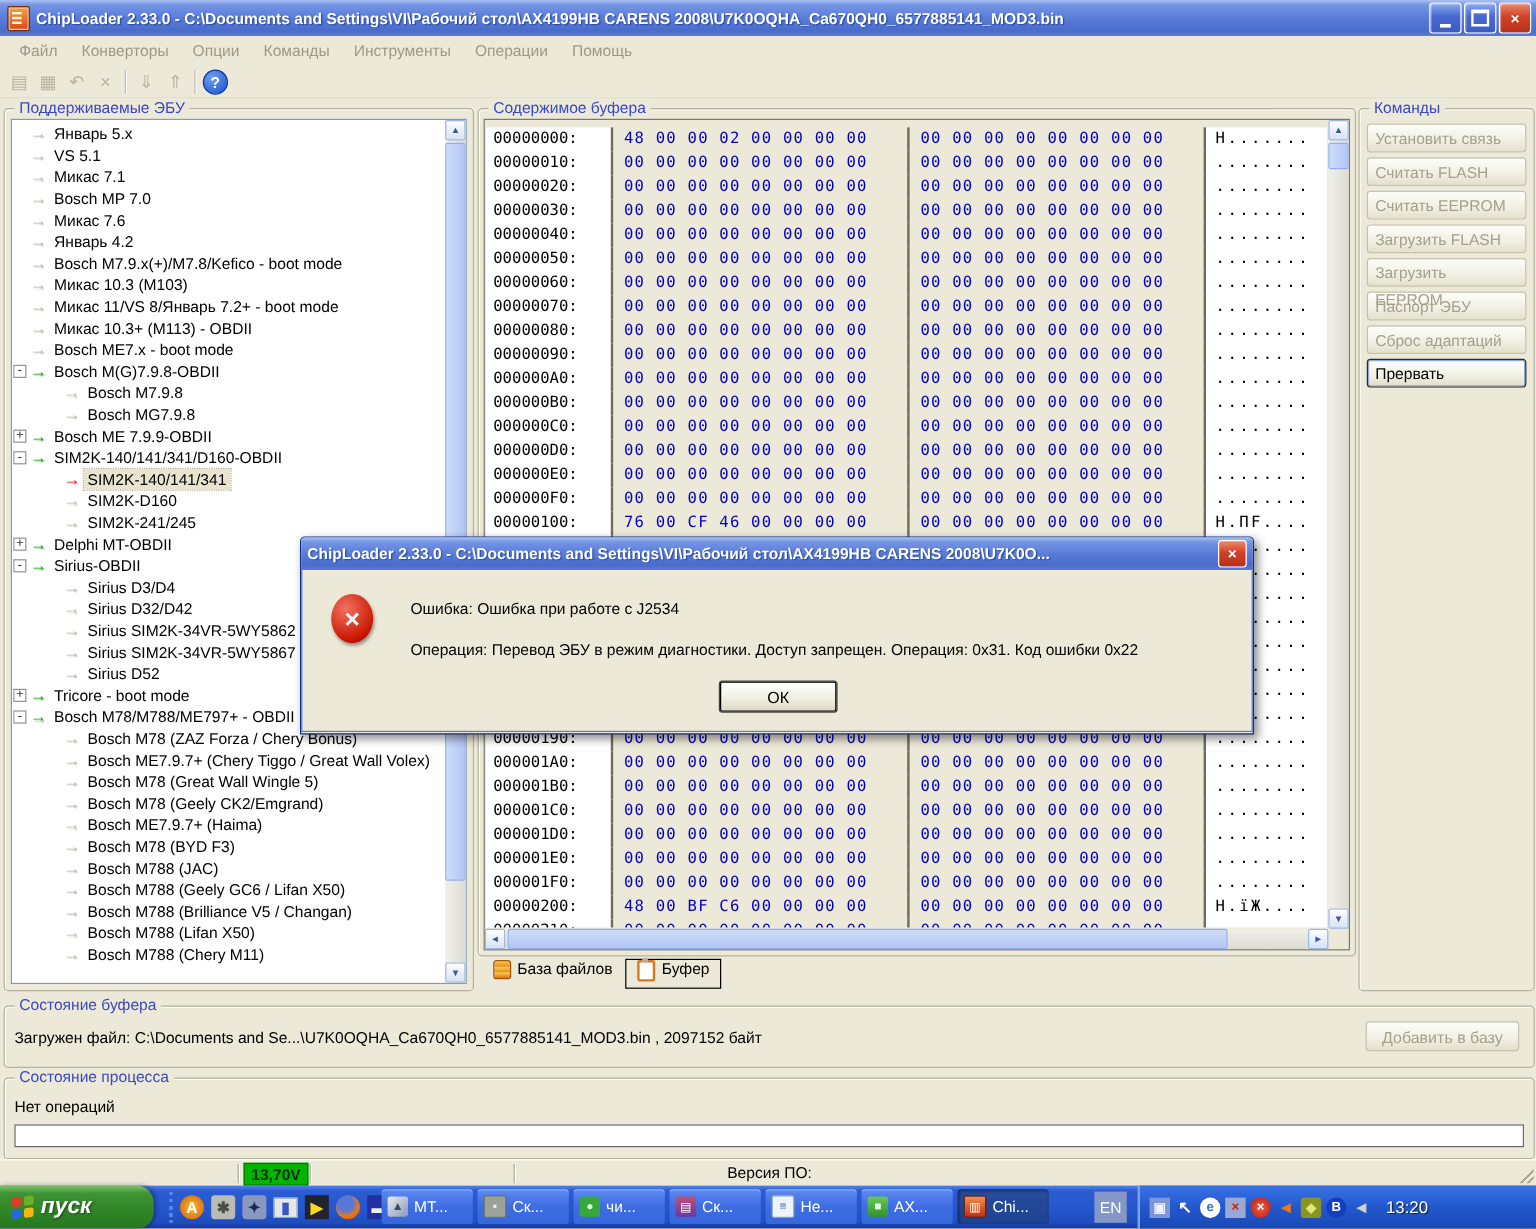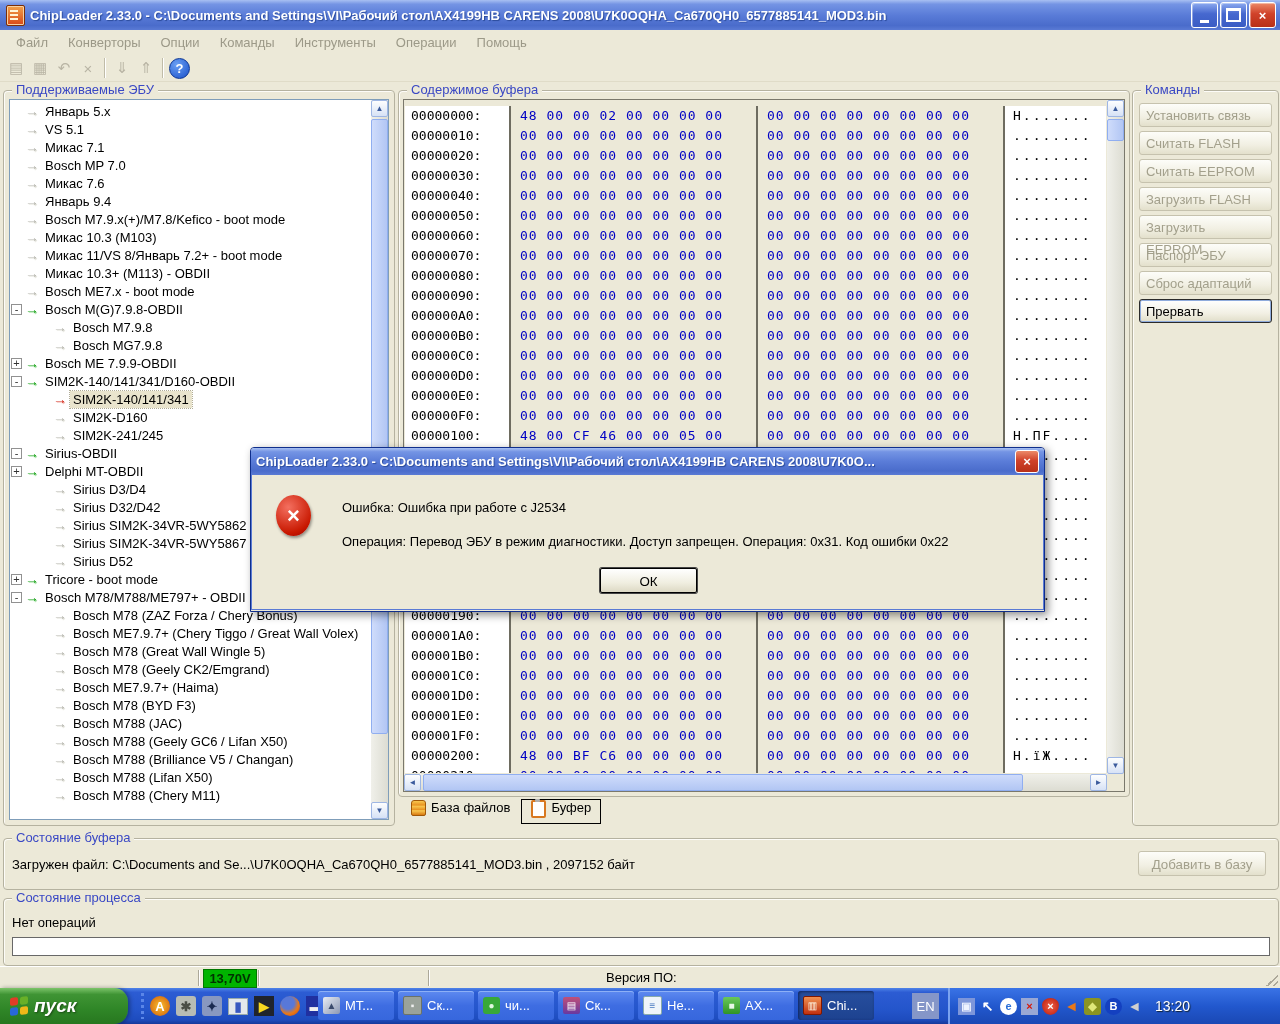--- a/index.html
+++ b/index.html
@@ -278,21 +278,21 @@
 
           <div class="ti lvl-0">
             <span class="ex"></span>
             <span class="ar ic-gray"></span>
             <span class="tl">Микас 7.6</span>
           </div>
 
           <div class="ti lvl-0">
             <span class="ex"></span>
             <span class="ar ic-gray"></span>
-            <span class="tl">Январь 9.4</span>
+            <span class="tl">Январь 4.2</span>
           </div>
 
           <div class="ti lvl-0">
             <span class="ex"></span>
             <span class="ar ic-gray"></span>
             <span class="tl">Bosch M7.9.x(+)/M7.8/Kefico - boot mode</span>
           </div>
 
           <div class="ti lvl-0">
             <span class="ex"></span>
@@ -360,29 +360,29 @@
             <span class="tl">SIM2K-D160</span>
           </div>
 
           <div class="ti lvl-1">
             <span class="ex"></span>
             <span class="ar ic-gray"></span>
             <span class="tl">SIM2K-241/245</span>
           </div>
 
           <div class="ti lvl-0">
+            <span class="ex ex-plus"></span>
+            <span class="ar ic-green"></span>
+            <span class="tl">Delphi MT-OBDII</span>
+          </div>
+
+          <div class="ti lvl-0">
             <span class="ex ex-minus"></span>
             <span class="ar ic-green"></span>
             <span class="tl">Sirius-OBDII</span>
-          </div>
-
-          <div class="ti lvl-0">
-            <span class="ex ex-plus"></span>
-            <span class="ar ic-green"></span>
-            <span class="tl">Delphi MT-OBDII</span>
           </div>
 
           <div class="ti lvl-1">
             <span class="ex"></span>
             <span class="ar ic-gray"></span>
             <span class="tl">Sirius D3/D4</span>
           </div>
 
           <div class="ti lvl-1">
             <span class="ex"></span>
@@ -607,21 +607,21 @@
 
           <div class="hexrow">
             <span class="ha">000000F0:</span>
             <span class="h1">00 00 00 00 00 00 00 00</span>
             <span class="h2">00 00 00 00 00 00 00 00</span>
             <span class="ht">........</span>
           </div>
 
           <div class="hexrow">
             <span class="ha">00000100:</span>
-            <span class="h1">48 00 CF 46 00 00 05 00</span>
+            <span class="h1">76 00 CF 46 00 00 00 00</span>
             <span class="h2">00 00 00 00 00 00 00 00</span>
             <span class="ht">Н.ПF....</span>
           </div>
 
           <div class="hexrow">
             <span class="ha">00000110:</span>
             <span class="h1">00 00 00 00 00 00 00 00</span>
             <span class="h2">00 00 00 00 00 00 00 00</span>
             <span class="ht">........</span>
           </div>

